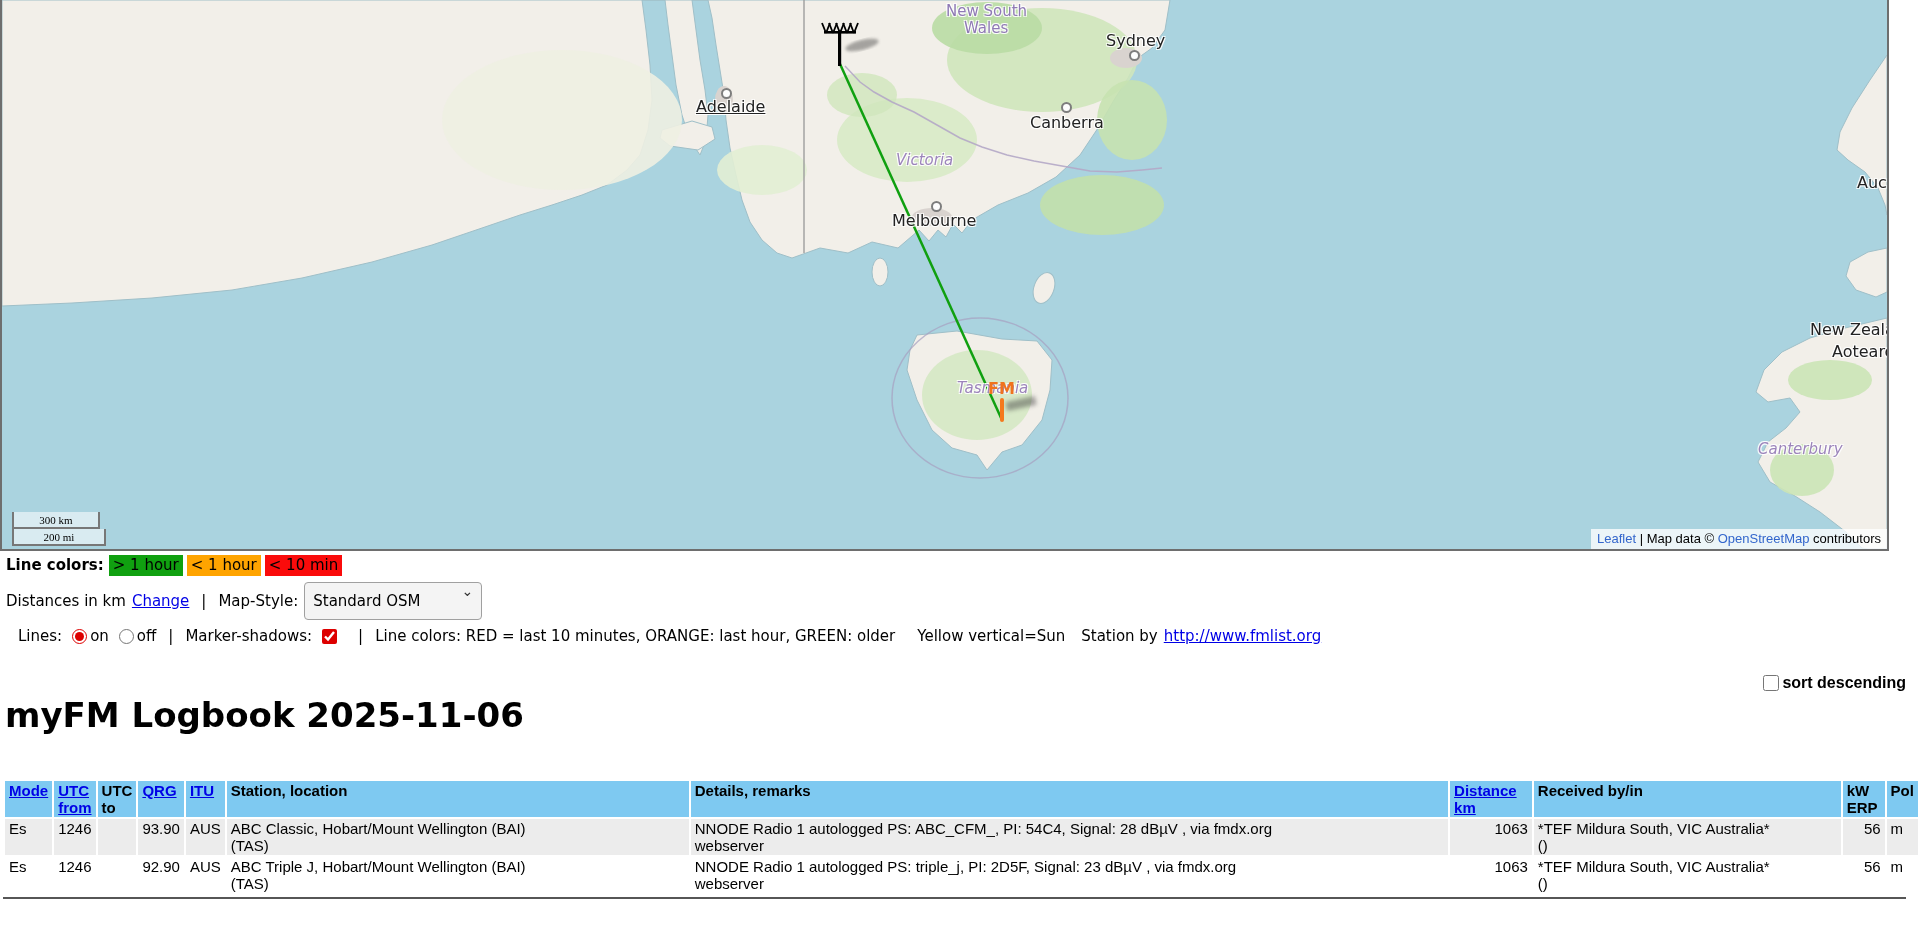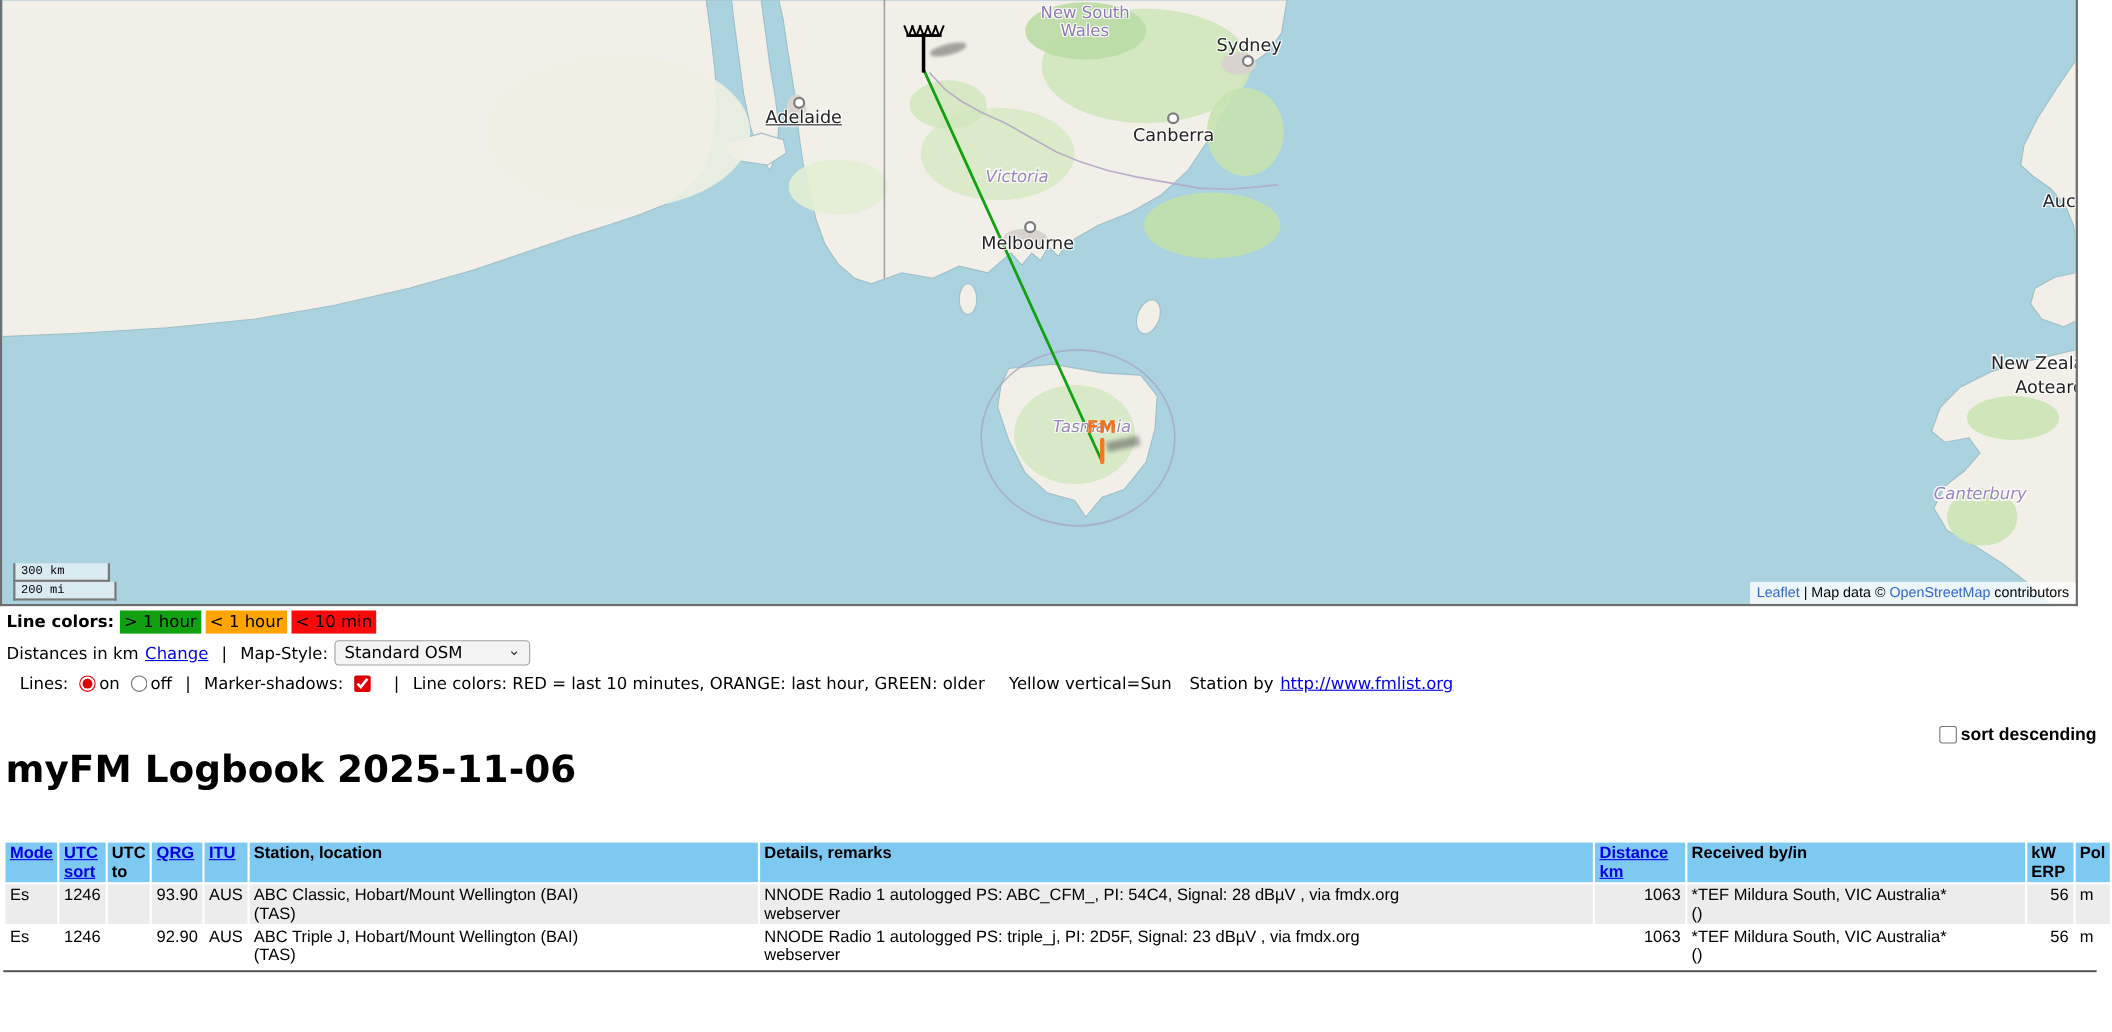--- a/index.html
+++ b/index.html
@@ -1,60 +1,60 @@
 <!DOCTYPE html>
 <html><head>
 <meta charset="utf-8">
 <style>
   html,body { margin:0; padding:0; background:#fff; color:#000;
               font-family:"Liberation Sans", sans-serif; font-size:15px; }
 
   
   .map { position:relative; width:1885px; height:549px;
          border:2px solid #6e6e6e; border-top:none; overflow:hidden;
-         background:#aad3df; cursor:grab; }
+         background:#aad3df; cursor:grab;text-align:center; }
   .map svg { position:absolute; left:0; top:0; }
   .mlabel { position:absolute; white-space:nowrap; color:#222;
             font-family:"DejaVu Sans", sans-serif; font-size:16px;
             text-shadow:-1px -1px 0 rgba(255,255,255,.85), 1px -1px 0 rgba(255,255,255,.85),
                         -1px 1px 0 rgba(255,255,255,.85), 1px 1px 0 rgba(255,255,255,.85); }
   .mstate  { color:#8f79b5; font-size:15px; }
   .mregion { color:#9c84bb; font-size:15px; font-style:italic; }
   .mdot { position:absolute; width:7px; height:7px; border-radius:50%;
           background:#fdfdfd; border:2px solid #7d7d7d; }
   .rx-fm { position:absolute; left:986px; top:379px; color:#f0731d; font-weight:bold;
            font-size:16px; font-family:"DejaVu Sans", sans-serif; }
   .rx-bar { position:absolute; left:998px; top:398px; width:4px; height:24px;
             background:#f5791d; border-radius:2px; }
   .rx-shadow { position:absolute; left:1004px; top:399px; width:30px; height:9px;
                background:rgba(60,60,60,.45); filter:blur(2px); transform:rotate(-12deg); }
 
   .scale-control { position:absolute; left:10px; bottom:3px; font-size:11px;
-                   font-family:Liberation Mono, monospace; line-height:1.1; }
+                   font-family:Liberation Serif, serif; line-height:1.1; }
   .scale-line { background:rgba(255,255,255,.55); border:2px solid #777; border-top:none;
                 padding:2px 5px 1px; box-sizing:border-box; white-space:nowrap; color:#000; }
   .scale-km { width:88px; }
   .scale-mi { width:94px; }
 
   .attribution { position:absolute; right:0; bottom:0; background:rgba(255,255,255,.78);
                  padding:2px 6px 3px; font-size:13px; }
   .attribution a { color:#3366cc; text-decoration:none; }
 
   
   .ctl { font-family:"DejaVu Sans", sans-serif; font-size:15px; }
   .legend-row { margin:4px 0 0 6px; }
   .legend-title { font-weight:bold; margin-right:5px; }
   .legend-chip { display:inline-block; padding:1px 4px 2px; margin-right:4px; color:#000; }
 
   .dist-row { margin:6px 0 0 6px; display:flex; align-items:center; }
   .lines-row { margin:7px 0 0 18px; display:flex; align-items:center; }
   a.plain { color:#0000e6; text-decoration:underline; }
   .sep { margin:0 12px; }
   .select-wrap { position:relative; display:inline-block; margin-left:6px; }
-  select.map-style { -webkit-appearance:none; appearance:none; width:178px; height:23px;
+  select.map-style { -webkit-appearance:none; appearance:none; width:178px; height:38px;
             font-family:"DejaVu Sans", sans-serif; font-size:15px; padding:1px 24px 2px 8px;
             border:1px solid #a0a0a0; border-radius:4px; background:#f4f4f4; color:#000; }
   .select-wrap::after { content:"⌄"; position:absolute; right:9px; top:1px;
             font-size:14px; color:#333; pointer-events:none; }
   input[type=radio].red, input[type=checkbox].red { accent-color:#dd0000; width:15px; height:15px;
             margin:0 3px 0 10px; }
   .gap-lg { margin-left:22px; }
   .gap-md { margin-left:16px; }
 
   
@@ -230,21 +230,21 @@
       <col style="width:470px;">
       <col style="width:772px;">
       <col style="width:82px;">
     <col style="width:312px;">
       <col style="width:42px;">
       <col style="width:27px;">
   </colgroup>
   <thead>
     <tr>
       <th><a href="#">Mode</a></th>
-      <th><a href="#"><span>UTC</span><br><span>sort</span></a></th>
+      <th><a href="#"><span>UTC</span><br><span>from</span></a></th>
       <th class="ta-c"><span>UTC</span><br><span>to</span></th>
       <th><a href="#">QRG</a></th>
       <th><a href="#">ITU</a></th>
       <th>Station, location</th>
       <th>Details, remarks</th>
       <th class="ta-c"><a href="#"><span>Distance</span><br><span>km</span></a></th>
       <th>Received by/in</th>
       <th><span>kW</span><br><span>ERP</span></th>
       <th>Pol</th>
     </tr>

